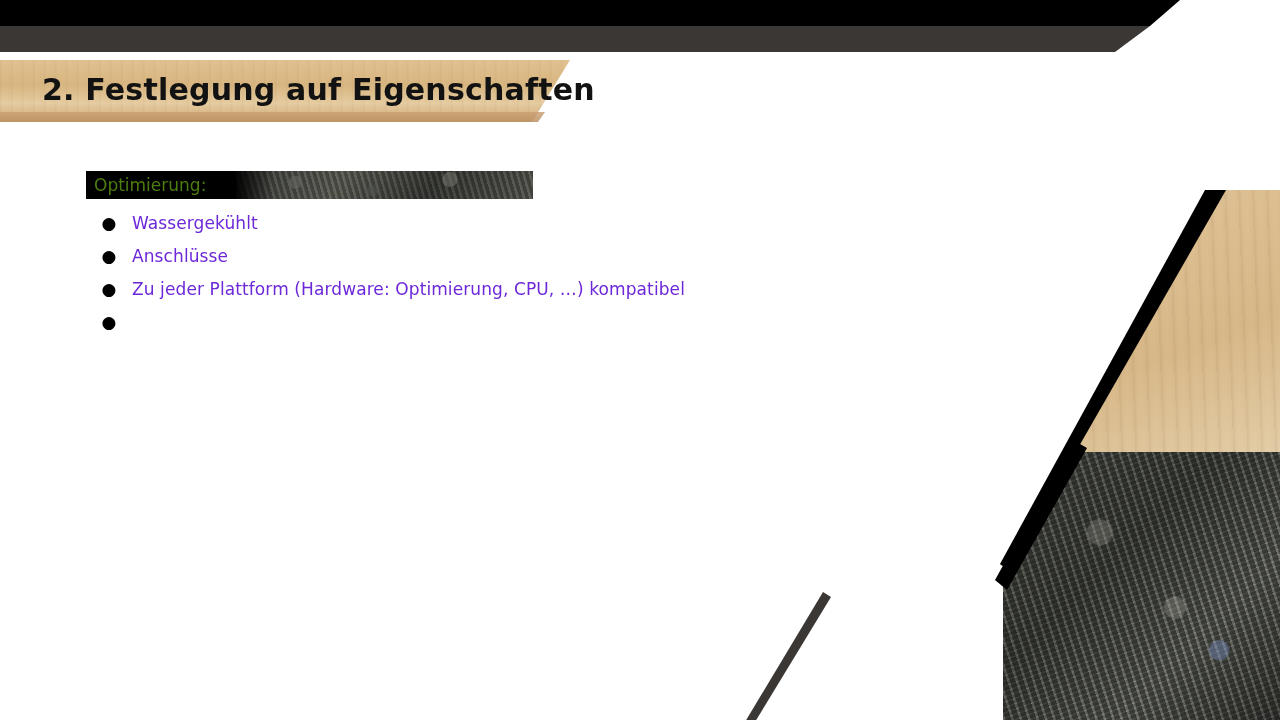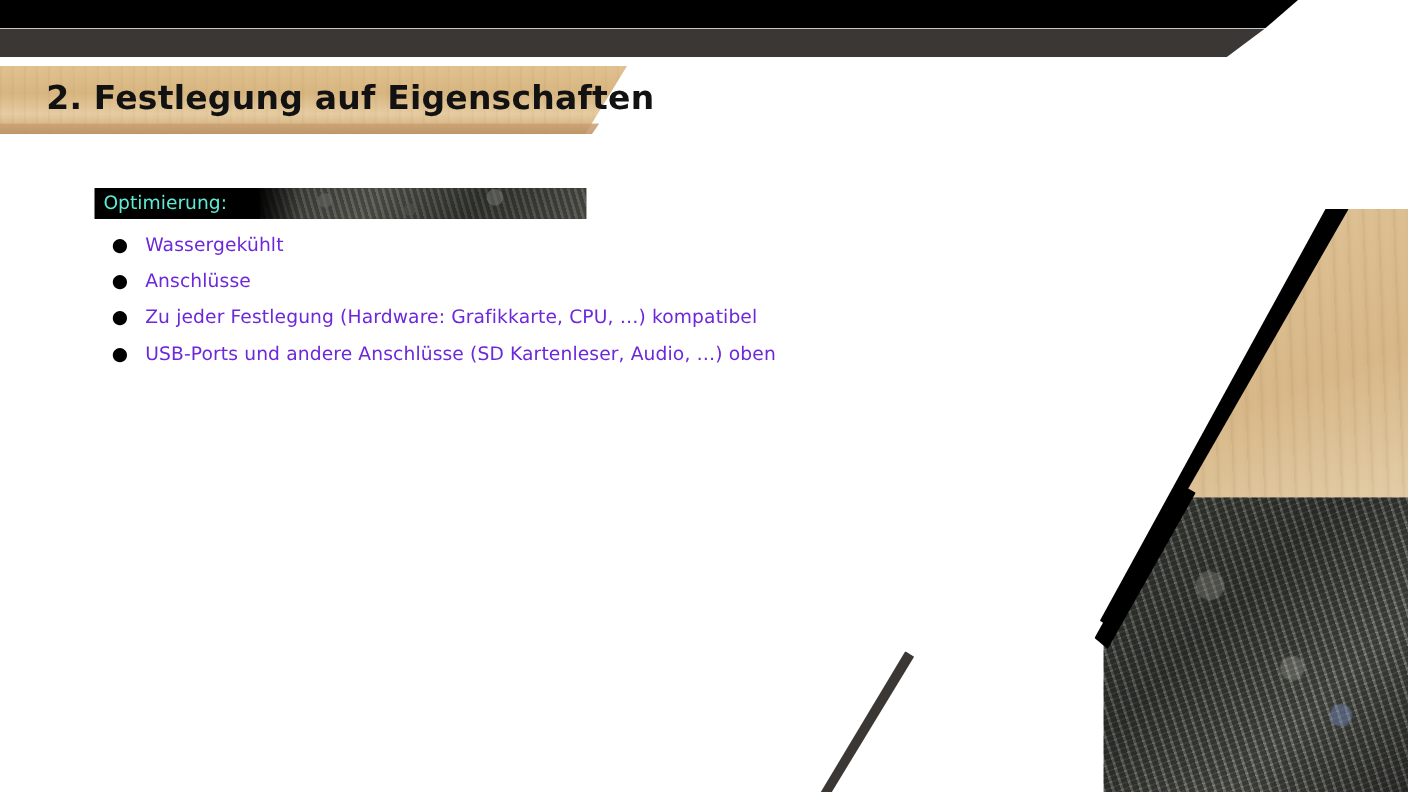--- a/index.html
+++ b/index.html
@@ -111,21 +111,21 @@
     top: 0;
     left: 0;
     width: 447px;
     height: 28px;
     background: linear-gradient(90deg, rgba(0,0,0,1) 0%, rgba(0,0,0,1) 33%, rgba(0,0,0,0.15) 42%, rgba(0,0,0,0.05) 100%);
   }
   .subtitle-text {
     position: absolute;
     top: 4px;
     left: 8px;
-    color: #5eead4;
+    color: #4d7c0f;
     font-size: 17px;
     white-space: nowrap;
   }
 
   
   .bullets {
     position: absolute;
     top: 210px;
     left: 86px;
     width: 740px;
@@ -242,25 +242,24 @@
     <div class="bullet-row">
       <div class="bullet-dot">●</div>
       <div class="bullet-text">Wassergekühlt</div>
     </div>
     <div class="bullet-row">
       <div class="bullet-dot">●</div>
       <div class="bullet-text">Anschlüsse</div>
     </div>
     <div class="bullet-row">
       <div class="bullet-dot">●</div>
-      <div class="bullet-text">Zu jeder Festlegung (Hardware: Grafikkarte, CPU, …) kompatibel</div>
-    </div>
-    <div class="bullet-row">
-      <div class="bullet-dot">●</div>
-      <div class="bullet-text">USB-Ports und andere Anschlüsse (SD Kartenleser, Audio, …) oben</div>
+      <div class="bullet-text">Zu jeder Plattform (Hardware: Optimierung, CPU, …) kompatibel</div>
+    </div>
+    <div class="bullet-row">
+      <div class="bullet-dot">●</div>
     </div>
   </div>
 
   <div class="wood-wedge"></div>
   <div class="black-diag-1"></div>
   <div class="circuit-photo"></div>
   <div class="black-diag-2"></div>
   <div class="bottom-stroke"></div>
 
 </div>

